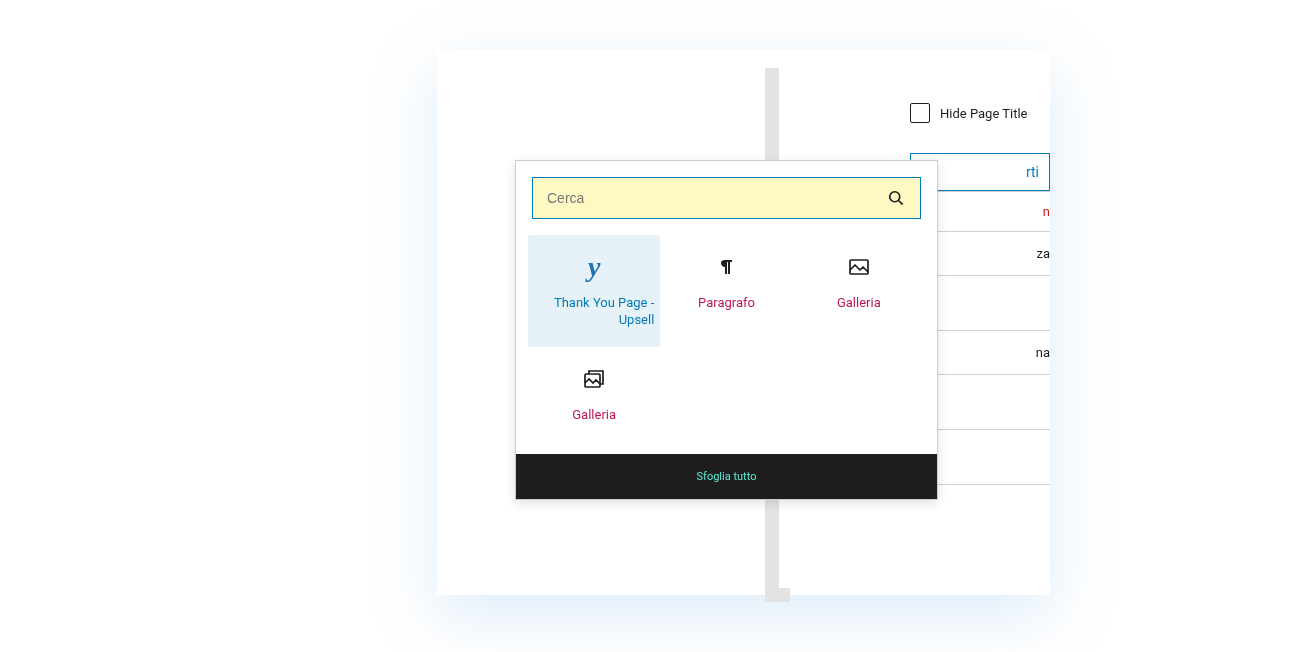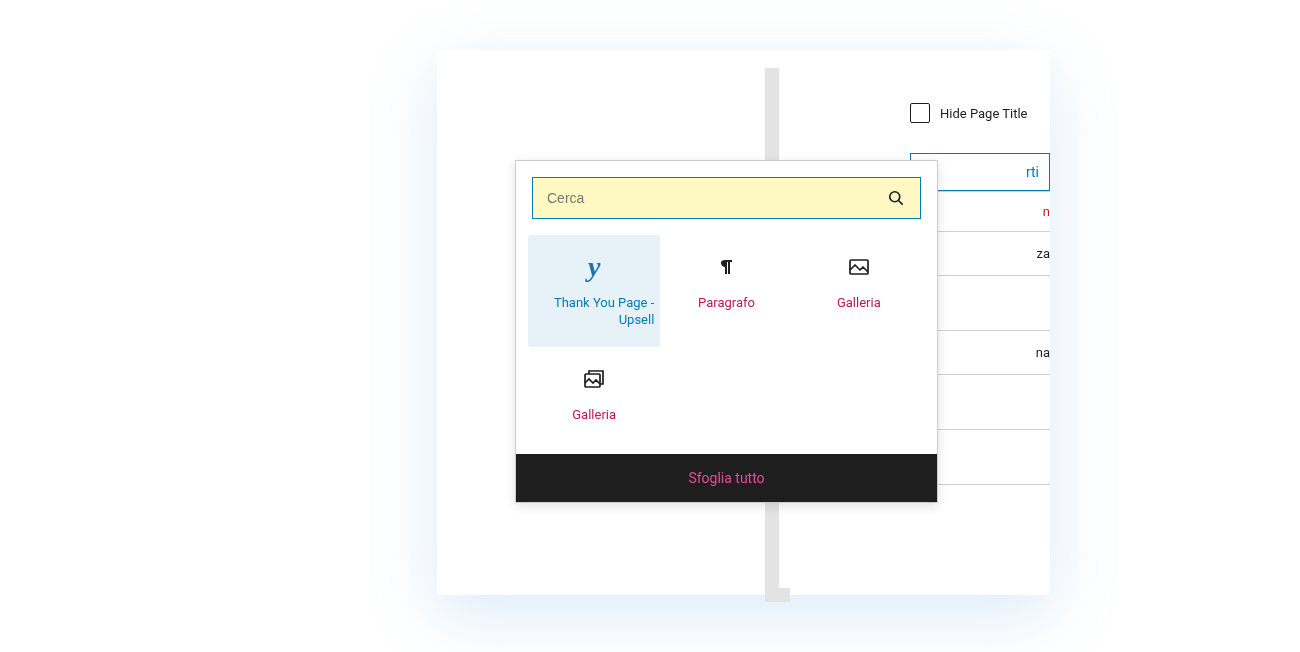--- a/index.html
+++ b/index.html
@@ -156,24 +156,24 @@
       font-size: 13px;
       color: #be185d;
       line-height: 1.3;
     }
     .block-item.highlighted .block-label {
       color: #007cba;
       text-align: right;
     }
     .browse-all {
       background: #1e1e1e;
-      color: #ec4899;
+      color: #5eead4;
       text-align: center;
       padding: 16px;
-      font-size: 14px;
+      font-size: 11px;
       cursor: pointer;
     }
     .y-icon {
       font-family: Georgia, cursive;
       font-size: 28px;
       font-style: italic;
       font-weight: bold;
       color: #2271b1;
       line-height: 1;
     }

